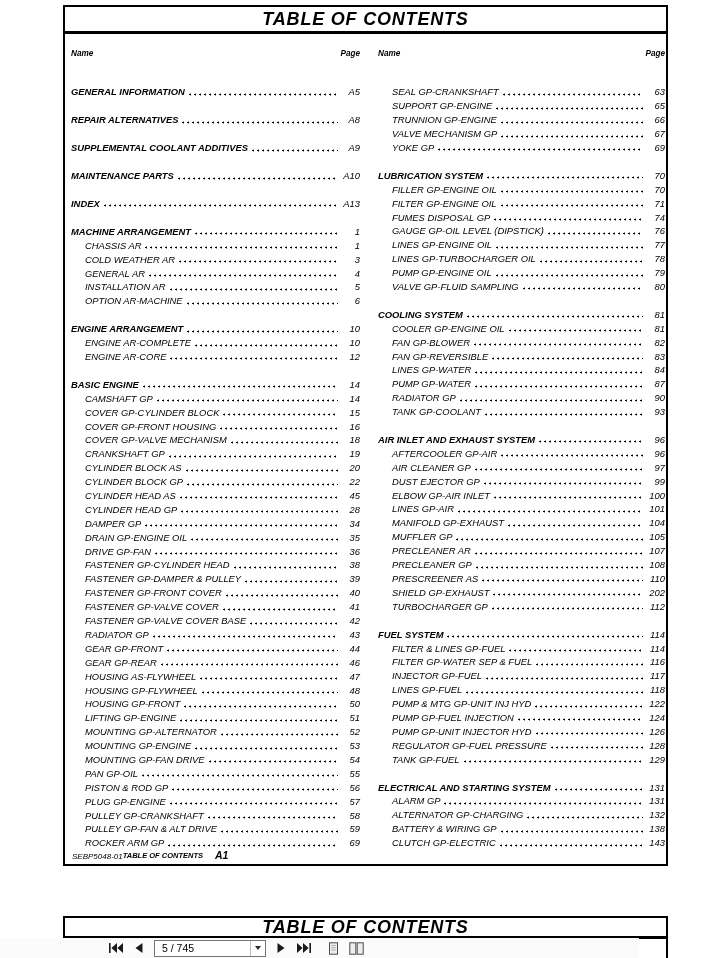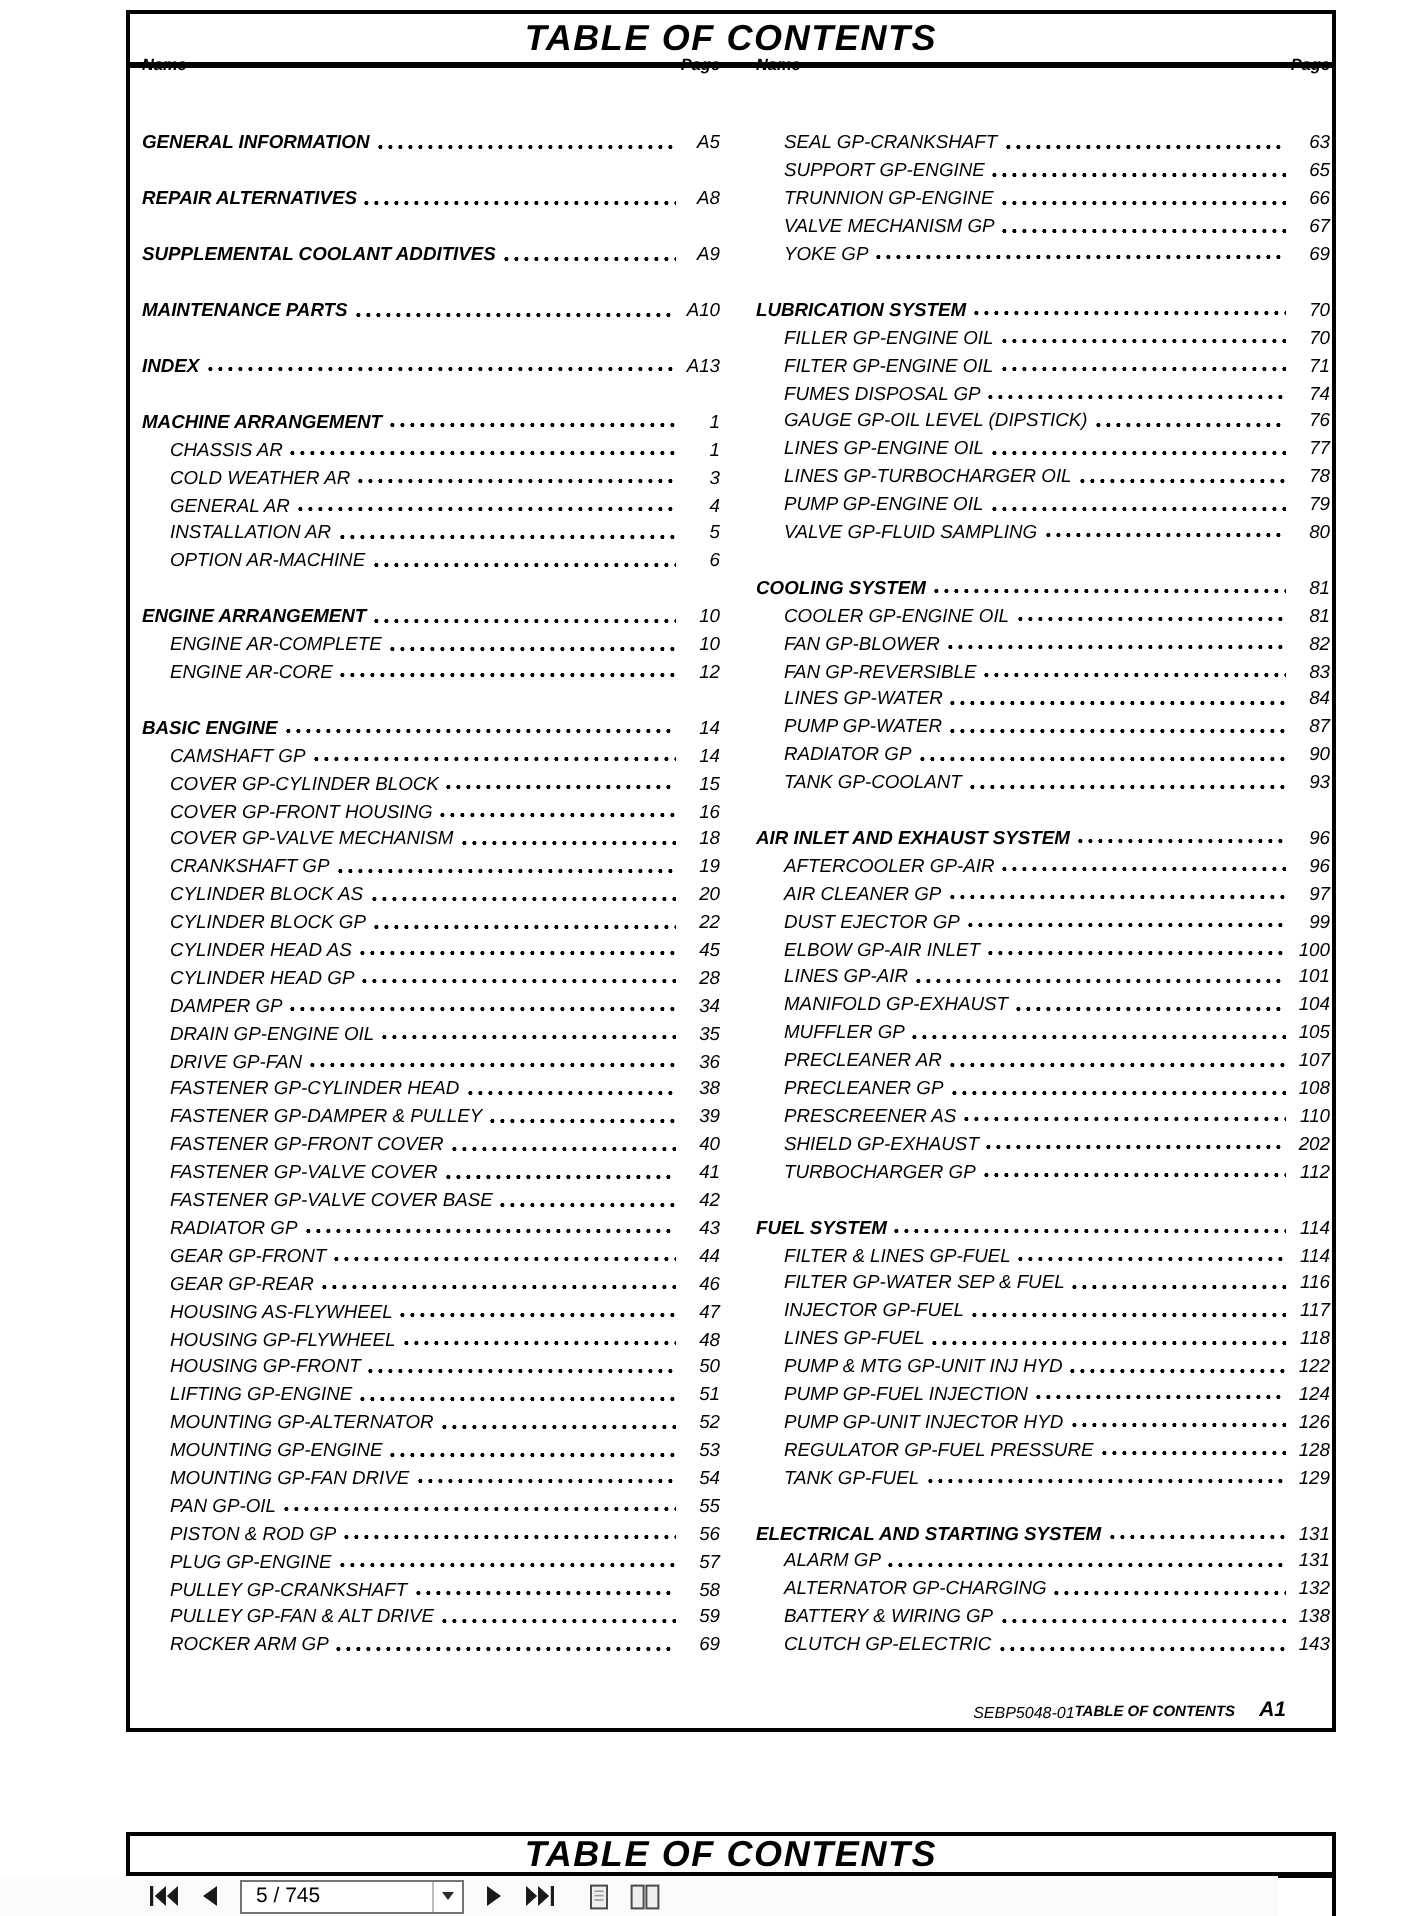--- a/index.html
+++ b/index.html
@@ -9,46 +9,46 @@
 
   .pdf-page { position:absolute; left:63px; width:605px; background:#fff;
               border:2px solid #000; overflow:hidden;font-style:italic; }
   .page-1 { top:5px; height:861px; }
   .page-2 { top:916px; height:42px; border-bottom:none; z-index:1; }
 
   .page-title { text-align:center; font-weight:bold; font-size:18px; line-height:20px;
                 letter-spacing:0.8px; padding:2px 0 2px; border-bottom:3px solid #000; }
   .page-2 .page-title { line-height:18px; padding:0 0 0; }
 
-  .toc-col { position:absolute; top:21px; }
+  .toc-col { position:absolute; top:42px; }
   .col-left  { left:6px;  width:289px; }
   .col-right { left:313px; width:287px; }
 
   .col-header { display:flex; justify-content:space-between; font-size:8.2px;
                 font-weight:bold; height:10px; margin-bottom:26px; }
 
   .toc-row { display:flex; align-items:center; height:13.9px; font-size:9.4px;
              white-space:nowrap; }
   .toc-row.gap { margin-top:14px; }
   .toc-row.bold .lab { font-weight:bold; }
   .toc-row.ind .lab { padding-left:14px; }
   .toc-row .lab { flex:0 0 auto; }
   .toc-row .leader { flex:1 1 auto; align-self:flex-end; height:3px; margin:0 2px 3px 4px;
      background-image: radial-gradient(circle at 1.2px 1.5px, #000 0.9px, transparent 1.15px);
      background-size:5px 3px; background-repeat:repeat-x; }
   .toc-row .pg { flex:0 0 auto; min-width:20px; text-align:right; }
 
   .page-footer { position:absolute; left:7px; right:23px; bottom:3px; display:flex;
-                 justify-content:flex-end; align-items:flex-end; font-size:8px; }
+                 justify-content:flex-start; align-items:flex-end; font-size:8px; }
   .footer-right { display:flex; align-items:flex-end; gap:12px; }
   .footer-section { font-size:7.5px; font-weight:bold; padding-bottom:1px; }
   .footer-page { font-size:10.5px; font-weight:bold; }
 
   .toolbar { position:absolute; left:0; bottom:0; width:639px; height:20px; z-index:10;
-             background:#fbfbfb; display:flex; align-items:center; padding-left:74px; gap:7px; }
+             background:#fbfbfb; display:flex; align-items:center; padding-left:108px; gap:7px; }
   .tb-btn { width:16px; height:16px; border:none; background:transparent; padding:0;
             display:flex; align-items:center; justify-content:center; cursor:pointer; }
   .tb-btn svg { display:block; }
   .view-btn { margin-left:6px; }
 
   .page-combo { width:112px; height:17px; border:1px solid #757575; background:#fff;
                 display:flex; align-items:stretch; }
   .page-combo input { flex:1; min-width:0; border:none; outline:none; background:transparent;
                       font-family:inherit; font-size:10.5px; padding:0 0 0 7px; }
   .combo-arrow { width:15px; display:flex; align-items:center; justify-content:center;

